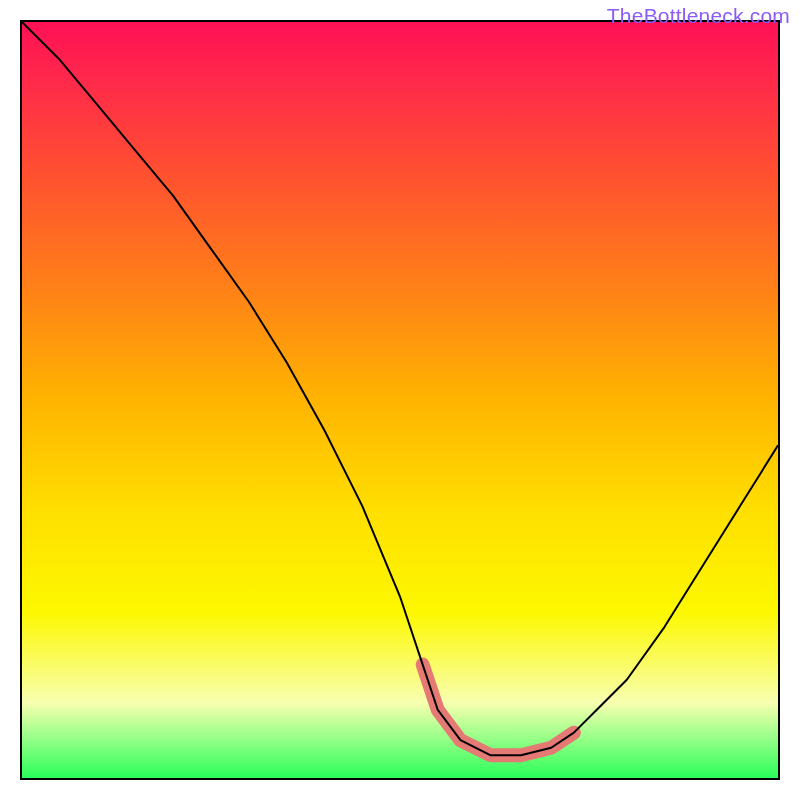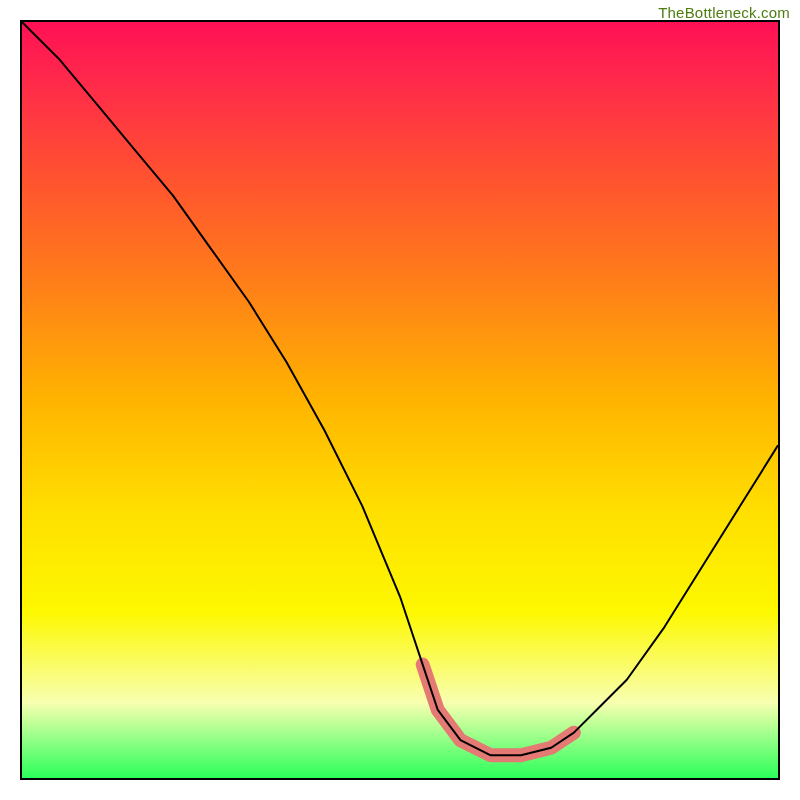--- a/index.html
+++ b/index.html
@@ -32,23 +32,23 @@
       #fdf800 78%,
       #f8ffb0 90%,
       #2aff5a 100%
     );
   }
   .watermark {
     position: absolute;
     top: 4px;
     right: 10px;
     font-family: Arial, Helvetica, sans-serif;
-    font-size: 15px;
+    font-size: 21px;
     font-weight: 500;
-    color: #4d7c0f;
+    color: #8b5cf6;
     letter-spacing: 0.2px;
   }
   svg.curve-layer {
     position: absolute;
     left: 0; top: 0;
     width: 100%;
     height: 100%;
     pointer-events: none;
   }
 </style>

